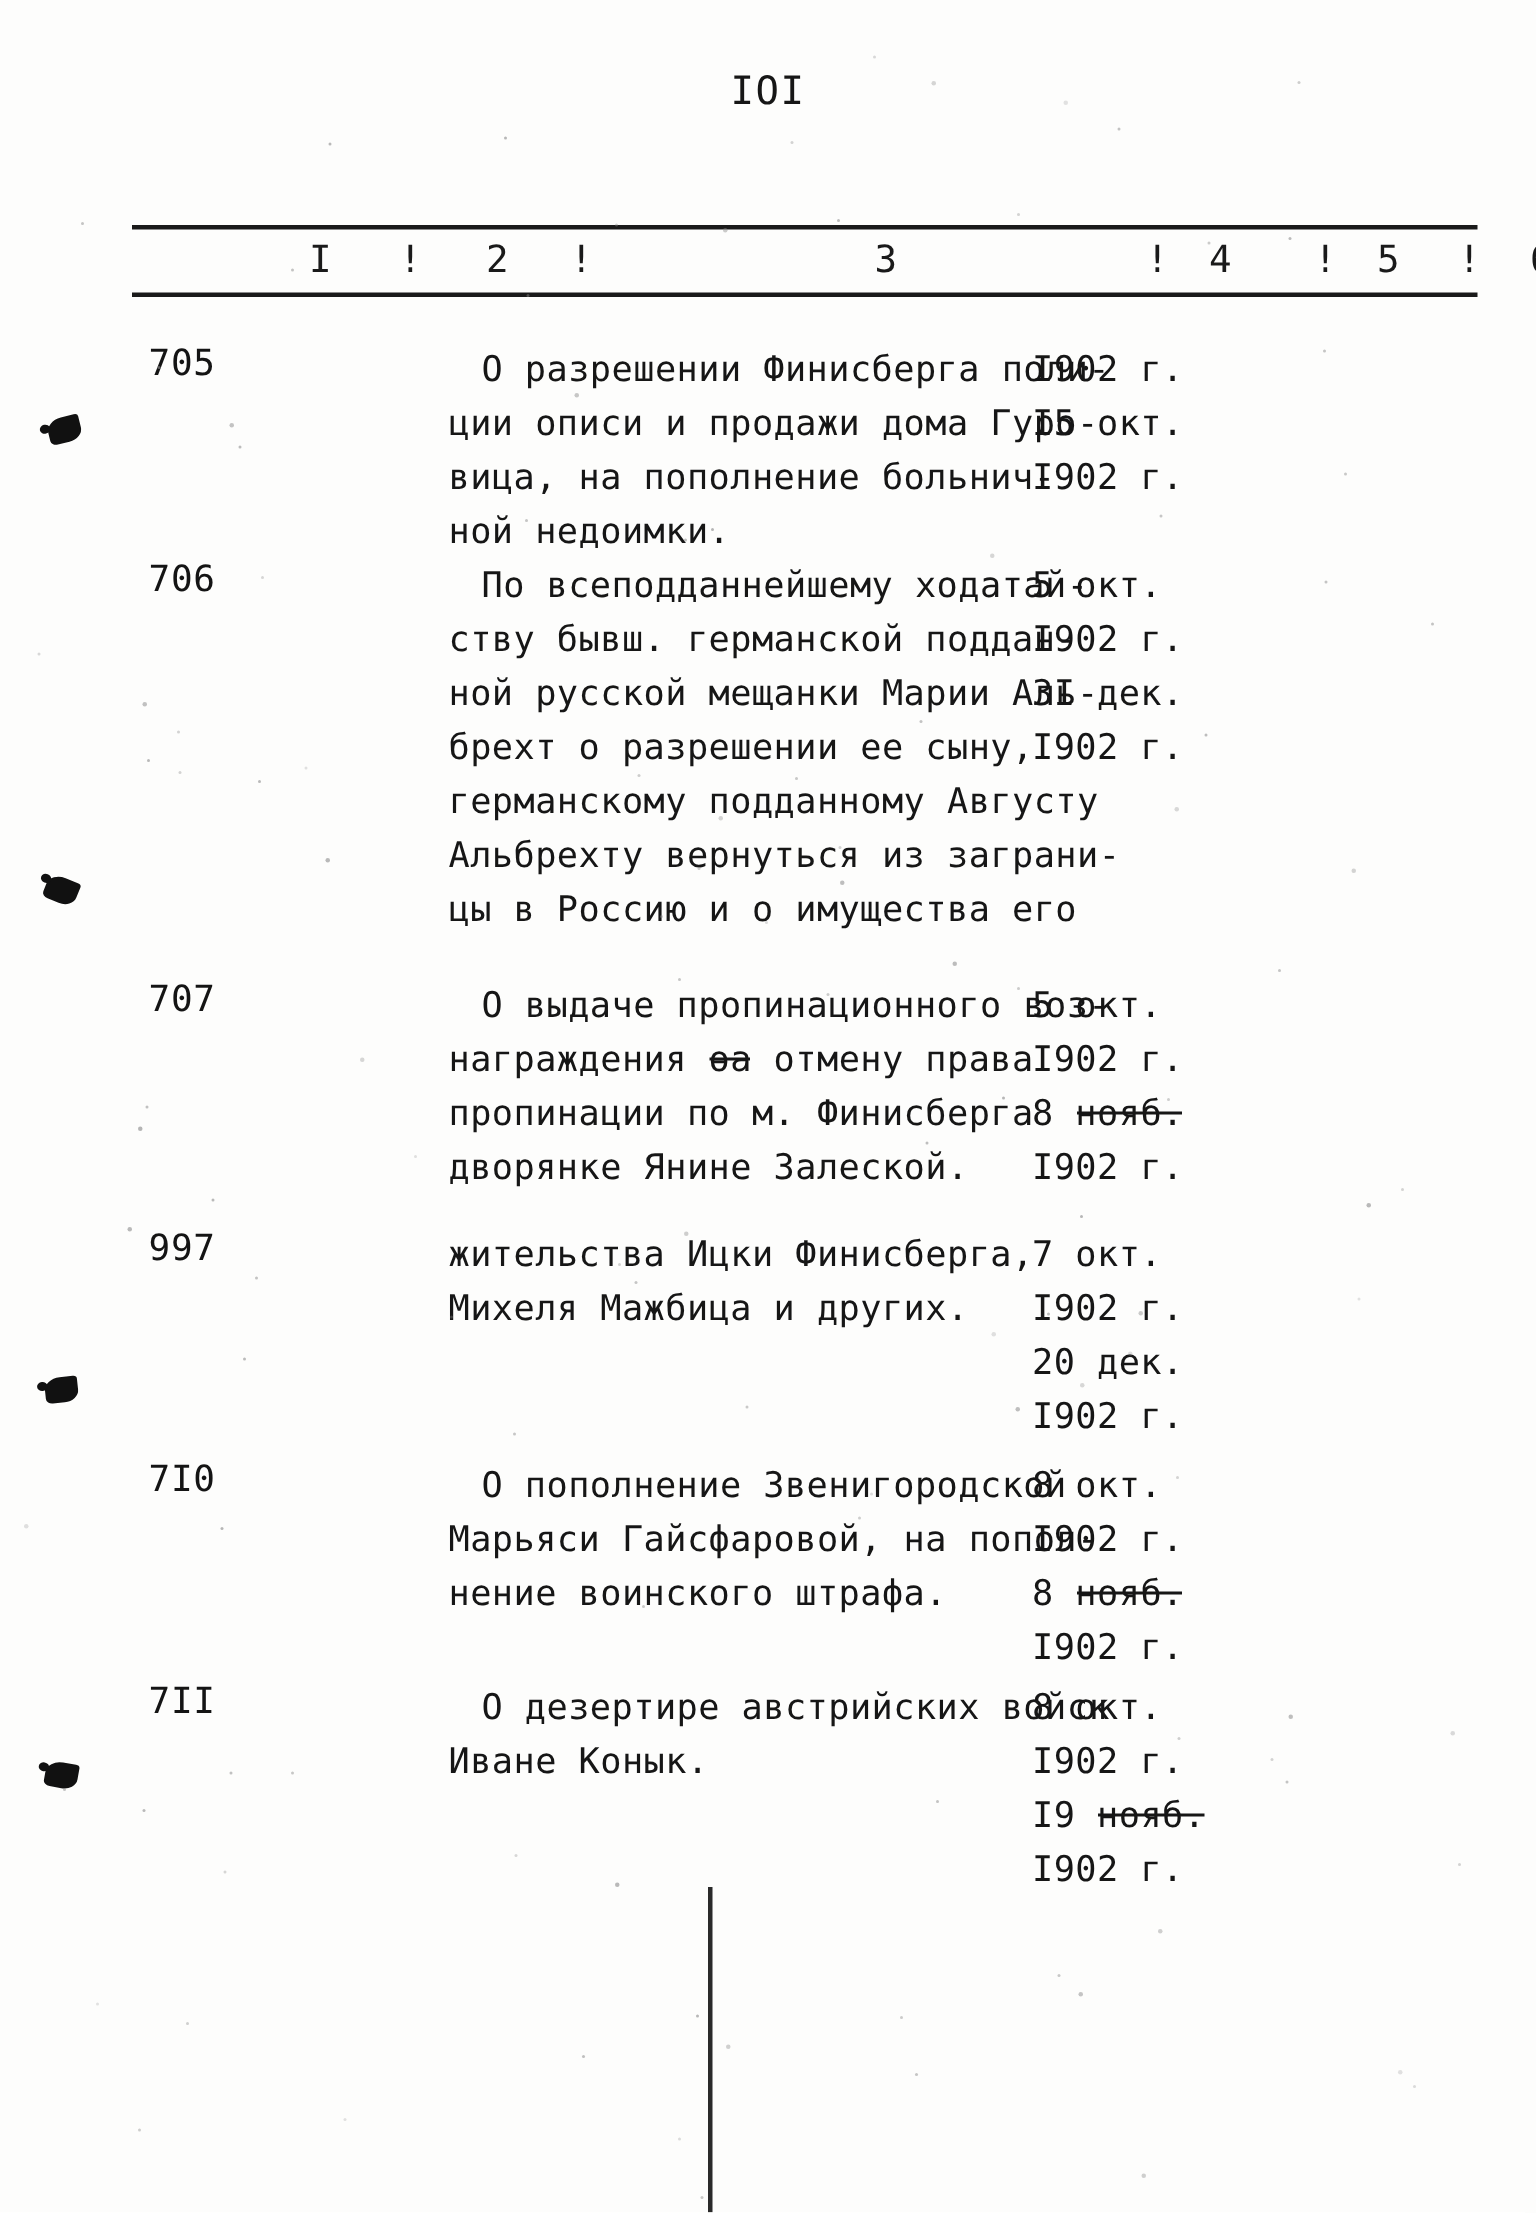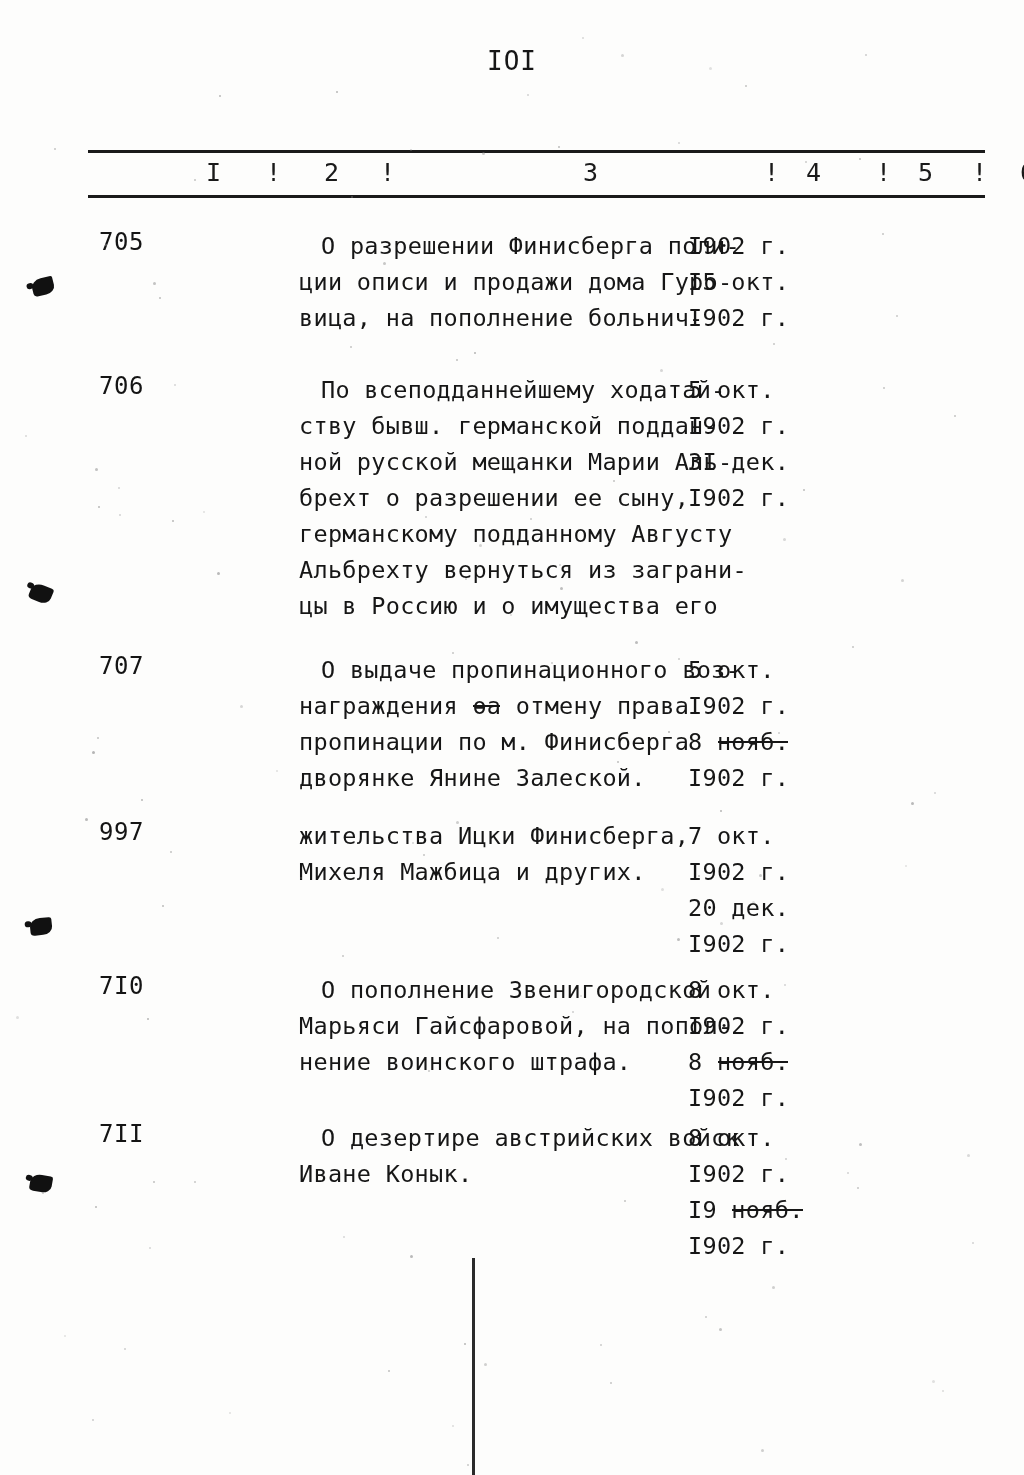--- a/index.html
+++ b/index.html
@@ -191,20 +191,21 @@
       </div>
   </div>
 
   <div class="entries" id="entries">
       <div class="entry" style="top: 228px;">
         <div class="entry-number">705</div>
         <div class="desc-col">
           <div class="tline indent">О разрешении Финисберга поли-</div>
           <div class="tline">ции описи и продажи дома Гуро-</div>
           <div class="tline">вица, на пополнение больнич-</div>
+          <div class="tline">ной недоимки.</div>
         </div>
         <div class="date-col">
           <div class="tline">I902 г.</div>
           <div class="tline">I5 окт.</div>
           <div class="tline">I902 г.</div>
         </div>
       </div>
       <div class="entry" style="top: 372px;">
         <div class="entry-number">706</div>
         <div class="desc-col">

